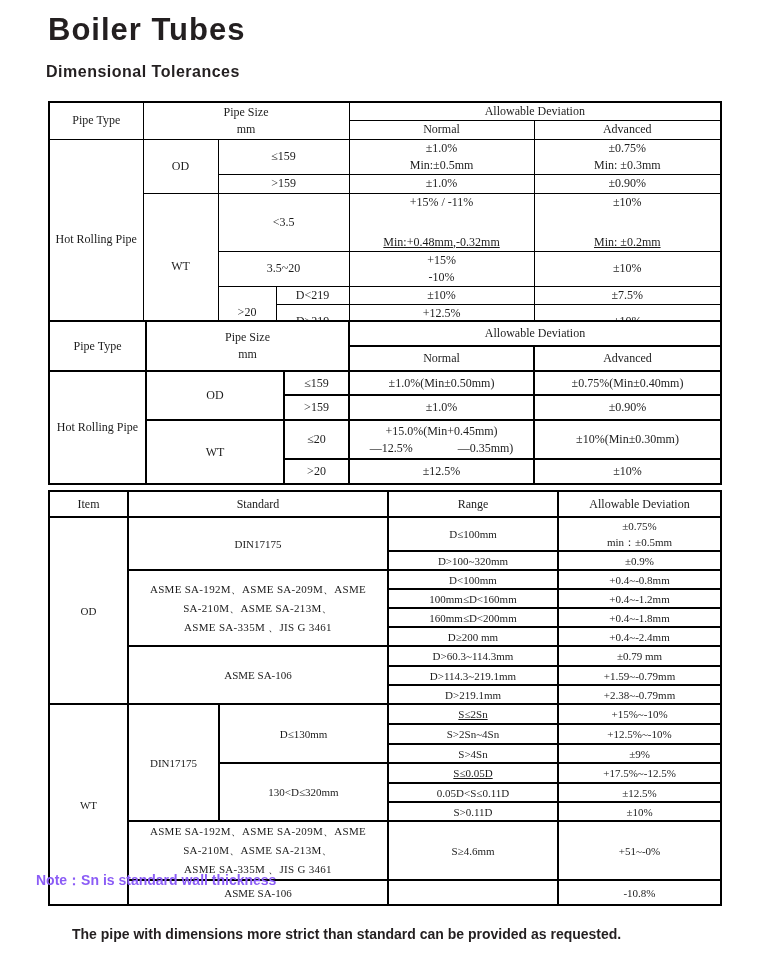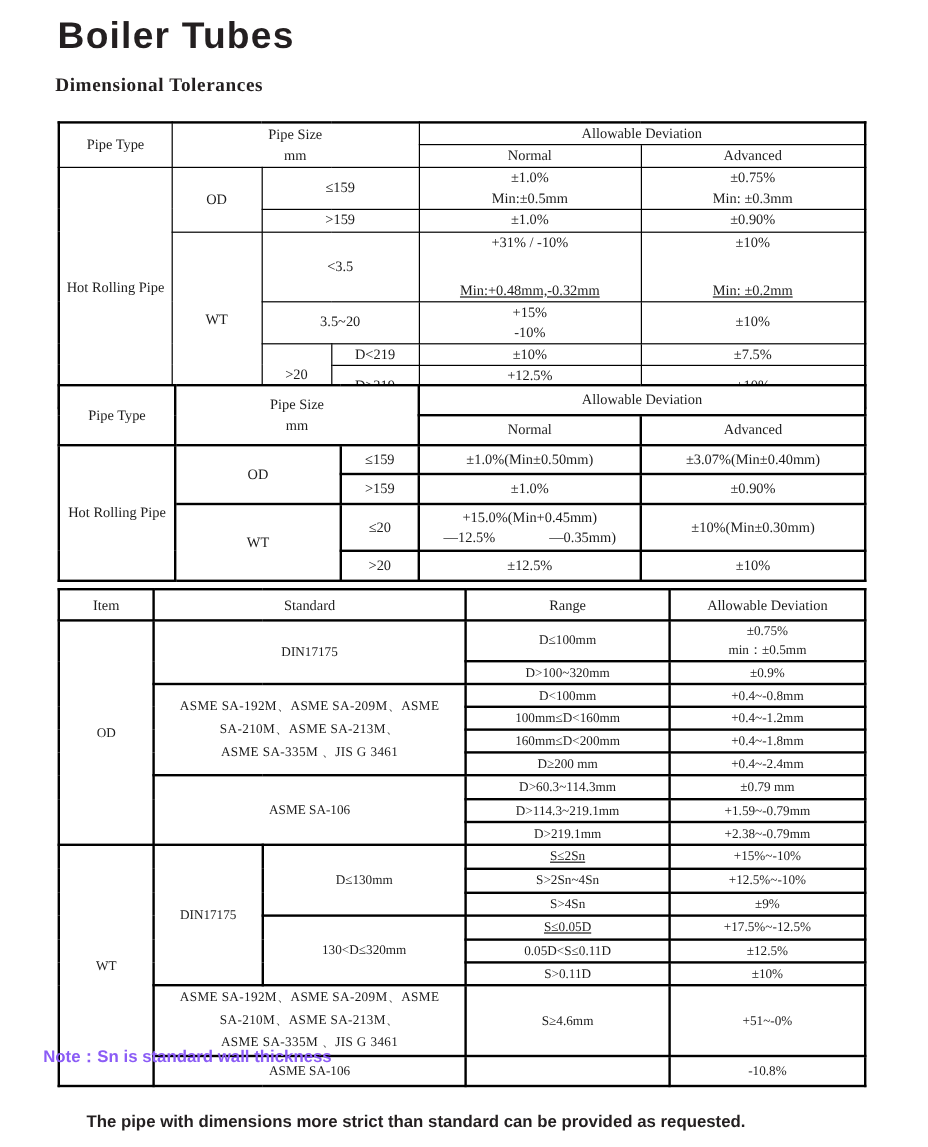--- a/index.html
+++ b/index.html
@@ -7,21 +7,21 @@
     width:773px;height:956px;background:#ffffff;position:relative;
     font-family:"Liberation Serif","DejaVu Serif",serif;color:#231f20;
   }
   .page-title{
     position:absolute;left:48px;top:12px;
     font-family:"Liberation Sans","DejaVu Sans",sans-serif;
     font-weight:bold;font-size:31px;letter-spacing:1px;color:#231f20;
   }
   .page-subtitle{
     position:absolute;left:46px;top:63px;
-    font-family:Liberation Serif, serif;
+    font-family:Liberation Sans, sans-serif;
     font-weight:bold;font-size:16px;letter-spacing:0.5px;color:#231f20;
   }
   table{border-collapse:collapse;table-layout:fixed;position:absolute;left:48px;background:#fff;}
   td,th{
     text-align:center;vertical-align:middle;padding:0 2px;
     font-weight:normal;overflow:hidden;color:#1c1c1c;
   }
   .t1{top:101px;width:672px;font-size:12px;border:2px solid #000;}
   .t1 td,.t1 th{border:1px solid #000;}
   .t2{top:320px;width:672px;font-size:12px;border:2px solid #000;}
@@ -88,21 +88,21 @@
   </tr>
   <tr style="height:19px">
     <td colspan="2">&gt;159</td>
     <td>±1.0%</td>
     <td>±0.90%</td>
   </tr>
   <tr style="height:37px">
     <td rowspan="4">WT</td>
     <td colspan="2">&lt;3.5</td>
     <td>
-      <span class="l">+31% / -10%</span>
+      <span class="l">+15% / -11%</span>
       <span class="l u">Min:+0.48mm,-0.32mm</span>
     </td>
     <td>
       <span class="l">±10%</span>
       <span class="l u">Min: ±0.2mm</span>
     </td>
   </tr>
   <tr style="height:35px">
     <td colspan="2">3.5~20</td>
     <td>
@@ -147,21 +147,21 @@
   </tr>
   <tr style="height:25px">
     <th>Normal</th>
     <th>Advanced</th>
   </tr>
   <tr style="height:24px">
     <td rowspan="4">Hot Rolling Pipe</td>
     <td rowspan="2">OD</td>
     <td>≤159</td>
     <td>±1.0%(Min±0.50mm)</td>
-    <td>±3.07%(Min±0.40mm)</td>
+    <td>±0.75%(Min±0.40mm)</td>
   </tr>
   <tr style="height:25px">
     <td>&gt;159</td>
     <td>±1.0%</td>
     <td>±0.90%</td>
   </tr>
   <tr style="height:39px">
     <td rowspan="2">WT</td>
     <td>≤20</td>
     <td>

